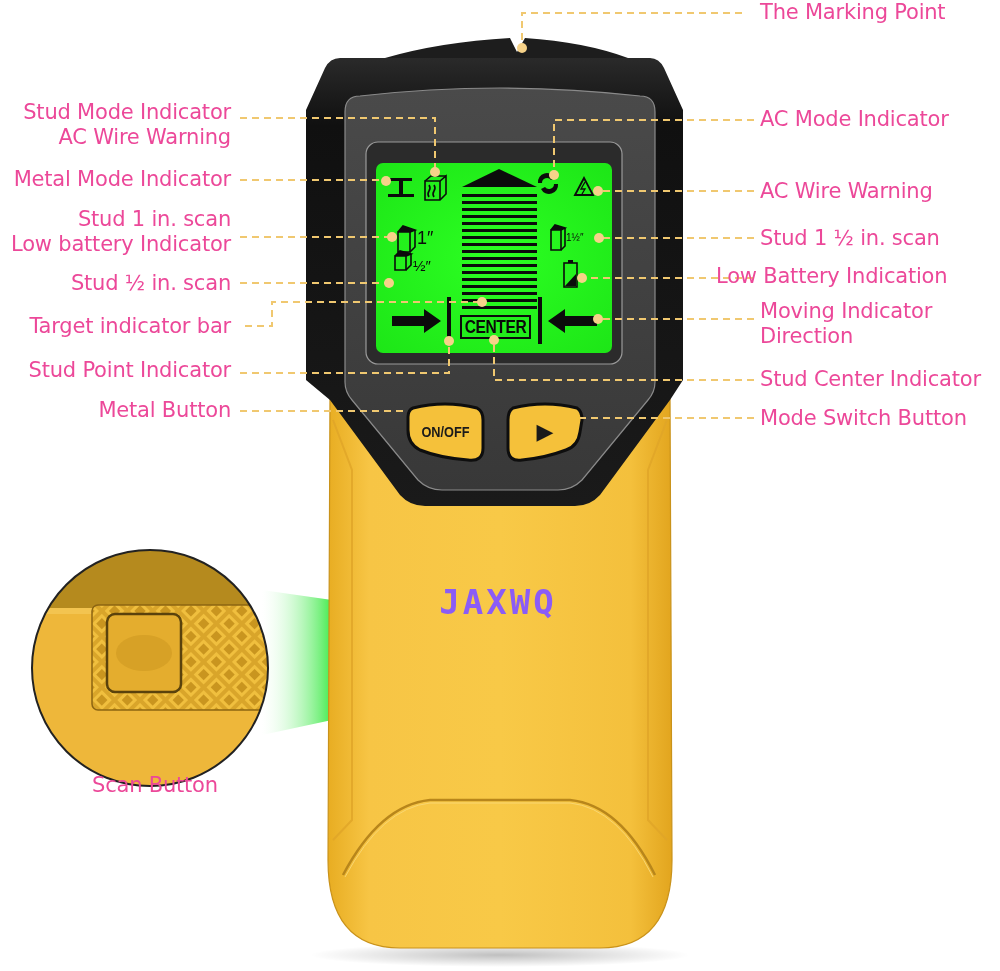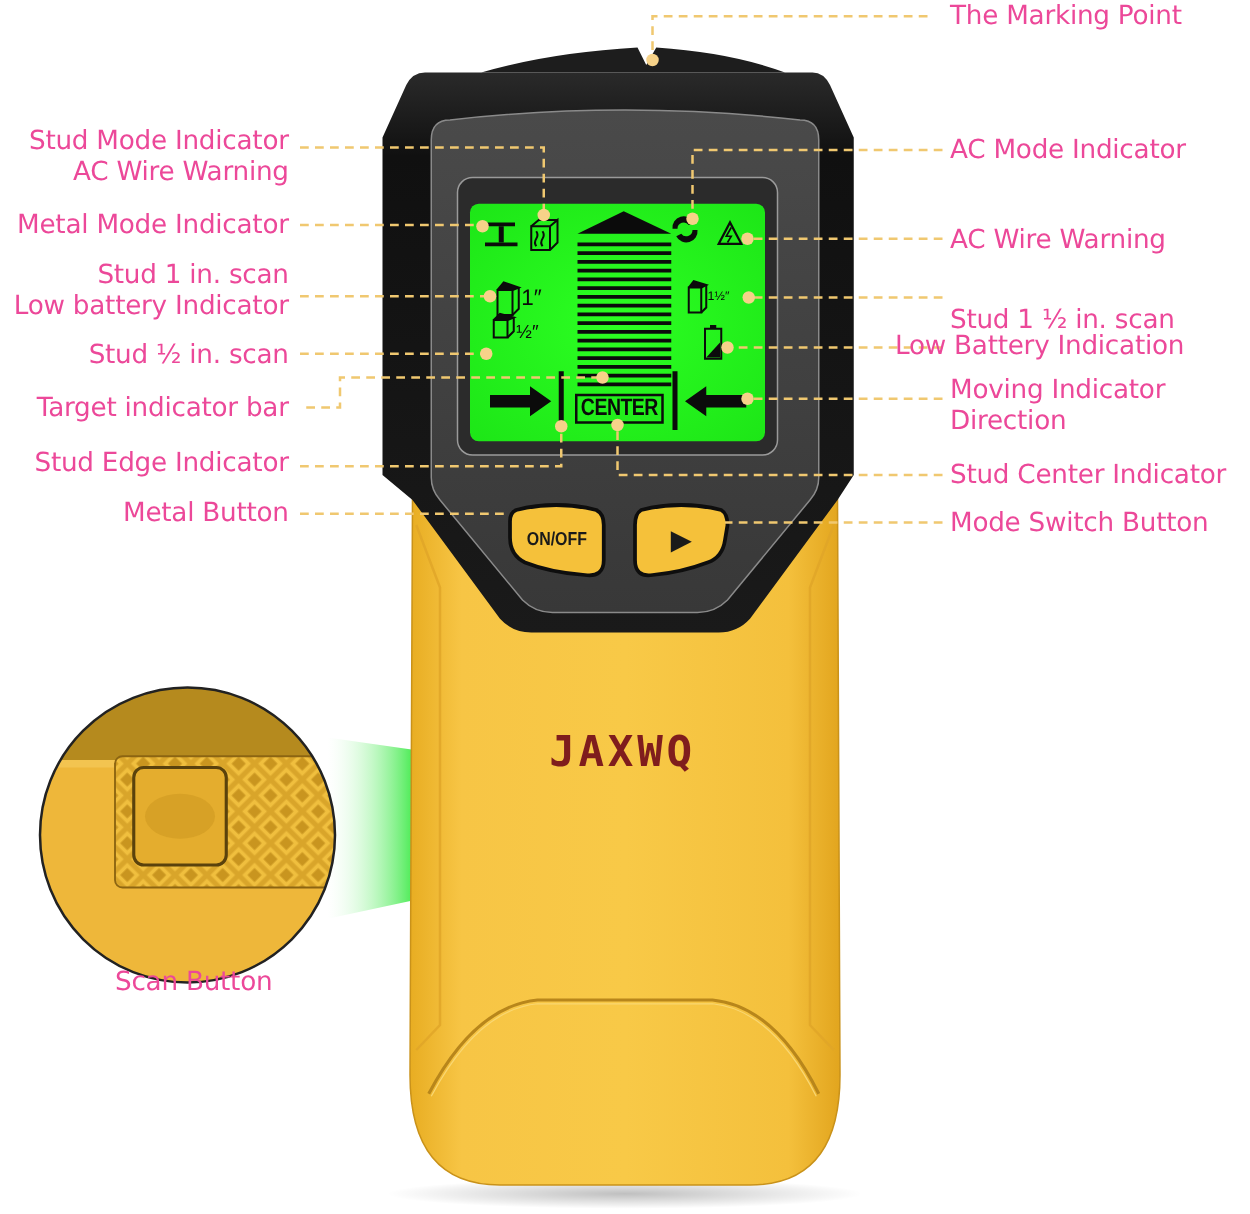--- a/index.html
+++ b/index.html
@@ -2,21 +2,21 @@
 <html><head>
 <meta charset="utf-8">
 <style>
   html,body{margin:0;padding:0;background:#ffffff;}
   body{width:1000px;height:971px;position:relative;overflow:hidden;font-family:"DejaVu Sans","Liberation Sans",sans-serif;}
   .stage{position:absolute;left:0;top:0;width:1000px;height:971px;}
   svg{position:absolute;left:0;top:0;}
   .label{position:absolute;font-size:21px;line-height:25px;color:#ec4899;white-space:nowrap;letter-spacing:-0.2px;}
   .label.left{text-align:right;}
   .label.right{text-align:left;}
-  .brand{position:absolute;left:398px;top:582px;width:200px;text-align:center;font-family:"DejaVu Sans Mono","Liberation Mono",monospace;font-size:34px;font-weight:bold;letter-spacing:3px;color:#7f1d1d;}
+  .brand{position:absolute;left:398px;top:582px;width:200px;text-align:center;font-family:"DejaVu Sans Mono","Liberation Mono",monospace;font-size:34px;font-weight:bold;letter-spacing:3px;color:#8b5cf6;}
   .btn{position:absolute;display:flex;align-items:center;justify-content:center;font-family:"Liberation Sans","DejaVu Sans",sans-serif;font-weight:bold;color:#1a1a1a;cursor:pointer;}
   .btn-power{left:409px;top:403px;width:73px;height:57px;font-size:15px;transform:scaleX(0.85);}
   .btn-mode{left:509px;top:403px;width:72px;height:57px;font-size:22px;}
   .center-txt{position:absolute;left:461px;top:316px;width:69px;height:22px;display:flex;align-items:center;justify-content:center;font-family:"Liberation Sans","DejaVu Sans",sans-serif;font-weight:bold;font-size:19px;color:#0a0a0a;transform:scaleX(0.82);letter-spacing:-0.5px;}
   .lcd-txt{position:absolute;font-family:"Liberation Sans","DejaVu Sans",sans-serif;color:#0b0b0b;font-size:17px;line-height:17px;}
 </style>
 </head>
 <body>
 
 <div class="stage">
@@ -241,27 +241,27 @@
   <div>Stud Mode Indicator</div>
   <div>AC Wire Warning</div>
 </div>
 <div class="label left" style="right:769px;top:167px;">Metal Mode Indicator</div>
 <div class="label left" style="right:769px;top:207px;">
   <div>Stud 1 in. scan</div>
   <div>Low battery Indicator</div>
 </div>
 <div class="label left" style="right:769px;top:271px;">Stud ½ in. scan</div>
 <div class="label left" style="right:769px;top:314px;">Target indicator bar</div>
-<div class="label left" style="right:769px;top:358px;">Stud Edge Indicator</div>
+<div class="label left" style="right:769px;top:358px;">Stud Point Indicator</div>
 <div class="label left" style="right:769px;top:398px;">Metal Button</div>
 
 <div class="label right" style="left:760px;top:0px;">The Marking Point</div>
 <div class="label right" style="left:760px;top:107px;">AC Mode Indicator</div>
 <div class="label right" style="left:760px;top:179px;">AC Wire Warning</div>
-<div class="label right" style="left:760px;top:243px;text-align:right;">Stud 1 ½ in. scan</div>
+<div class="label right" style="left:760px;top:226px;text-align:right;">Stud 1 ½ in. scan</div>
 <div class="label right" style="left:716px;top:264px;">Low Battery Indication</div>
 <div class="label right" style="left:760px;top:299px;">
   <div>Moving Indicator</div>
   <div>Direction</div>
 </div>
 <div class="label right" style="left:760px;top:406px;">Mode Switch Button</div>
 <div class="label right" style="left:760px;top:367px;">Stud Center Indicator</div>
 
 <div class="label" style="left:92px;top:761px;margin-top:12px;">Scan Button</div>
 

